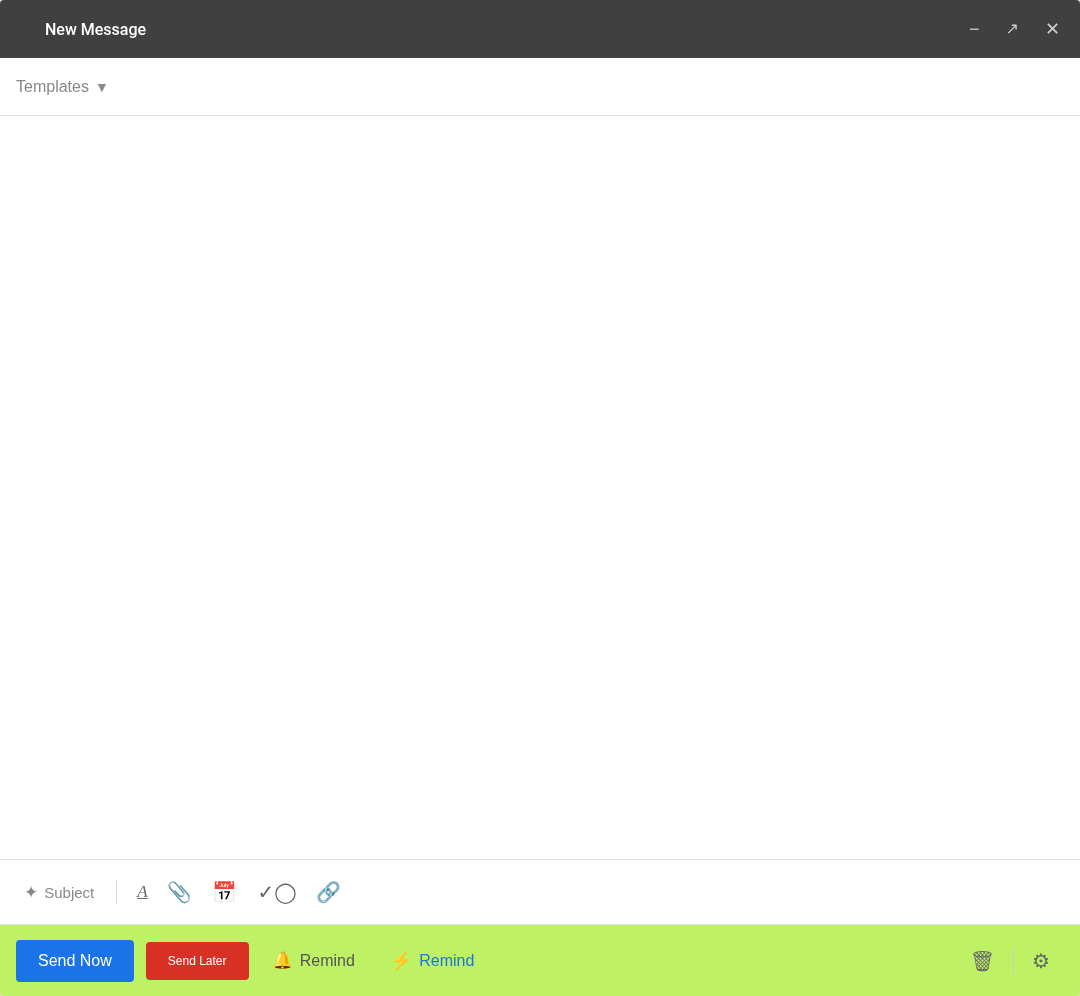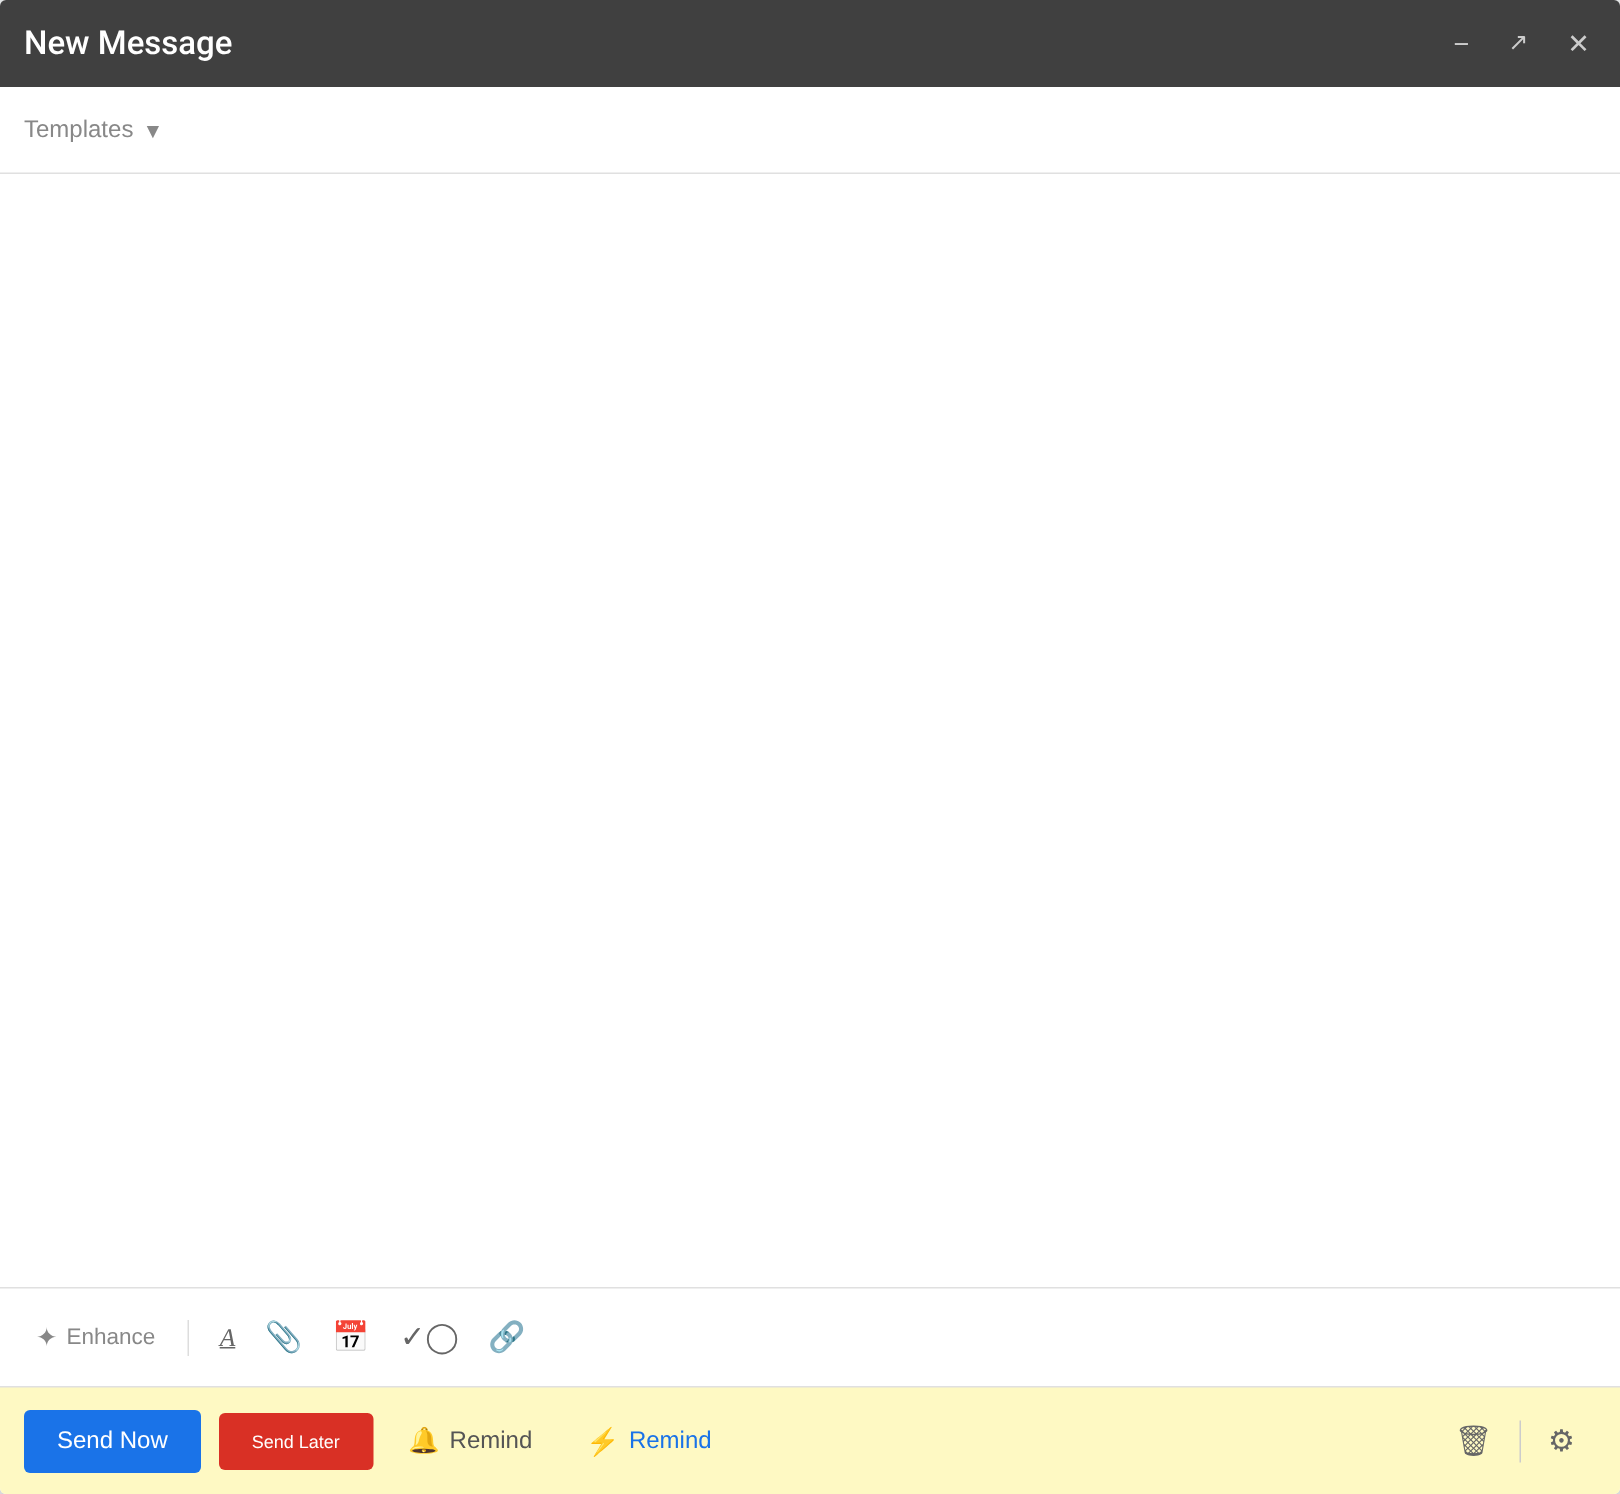--- a/index.html
+++ b/index.html
@@ -34,22 +34,23 @@
       height: 58px;
       display: flex;
       align-items: center;
       justify-content: space-between;
       padding: 0 16px;
       flex-shrink: 0;
     }
 
     .title-bar-title {
       color: #fff;
-      font-size: 22px;
+      font-size: 16px;
       font-weight: 500;
+      margin-left: 29px;
     }
 
     .title-bar-controls {
       display: flex;
       gap: 18px;
       align-items: center;
     }
 
     .title-bar-btn {
       background: none;
@@ -194,21 +195,21 @@
       color: #666;
       font-size: 20px;
       padding: 6px;
       display: flex;
       align-items: center;
       border-radius: 4px;
     }
 
     
     .action-bar {
-      background: #fef9c3;
+      background: #bef264;
       border-top: 1px solid #e0e0e0;
       padding: 12px 16px;
       display: flex;
       align-items: center;
       gap: 12px;
       flex-shrink: 0;
       height: 72px;
     }
 
     .send-now-btn {
@@ -327,21 +328,21 @@
     </button>
   </div>
 
   <div class="body-area">
     <textarea class="body-textarea" style=""></textarea>
   </div>
 
   <div class="toolbar">
     <button class="toolbar-btn toolbar-enhance">
       <span style="font-size:17px; color:#888;">✦</span>
-      <span style="font-size:15px; color:#888;">Enhance</span>
+      <span style="font-size:15px; color:#888;">Subject</span>
     </button>
 
     <div class="toolbar-divider"></div>
 
     <button class="toolbar-icon-btn">
       <span class="icon-font-a">A</span>
     </button>
 
     <button class="toolbar-icon-btn">
       <span style="font-size:20px; color:#666;">📎</span>

